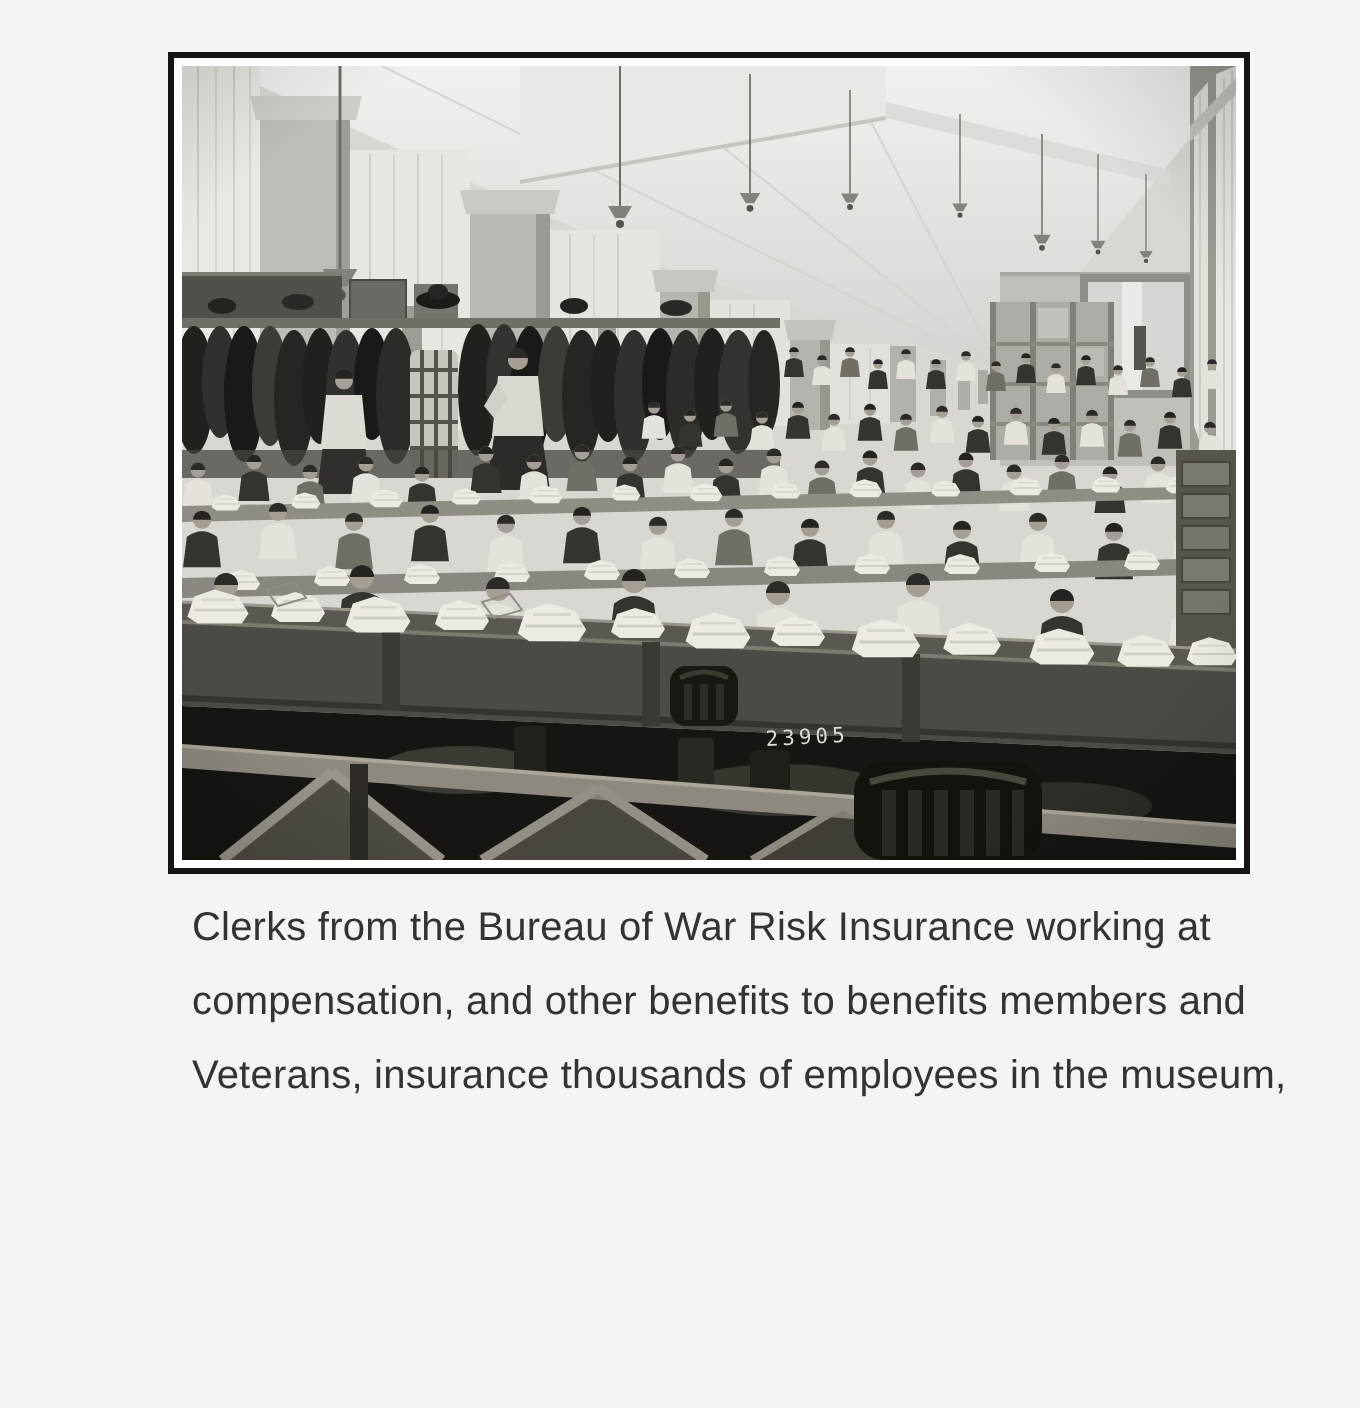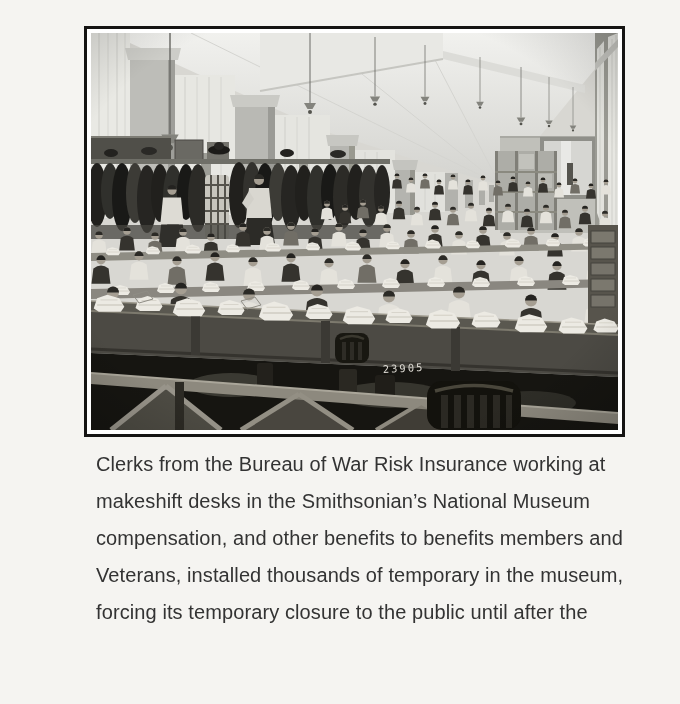--- a/index.html
+++ b/index.html
@@ -399,17 +399,15 @@
       <rect x="66" y="14" width="7" height="33" fill="#2b2923"></rect>
         <rect x="79" y="14" width="6" height="33" fill="#2b2923"></rect>
     </g>
 
     <rect x="0" y="0" width="527" height="397" fill="url(#gVig)"></rect>
   </svg>
 </figure>
 
 <div class="caption">
   <div class="cap-line">Clerks from the Bureau of War Risk Insurance working at</div>
-  <div class="cap-line">makeshift desks in the Smithsonian’s National Museum</div>
   <div class="cap-line">compensation, and other benefits to benefits members and</div>
-  <div class="cap-line">Veterans, installed thousands of temporary in the museum,</div>
-  <div class="cap-line">forcing its temporary closure to the public until after the</div>
+  <div class="cap-line">Veterans, insurance thousands of employees in the museum,</div>
 </div>
 
 </body></html>

